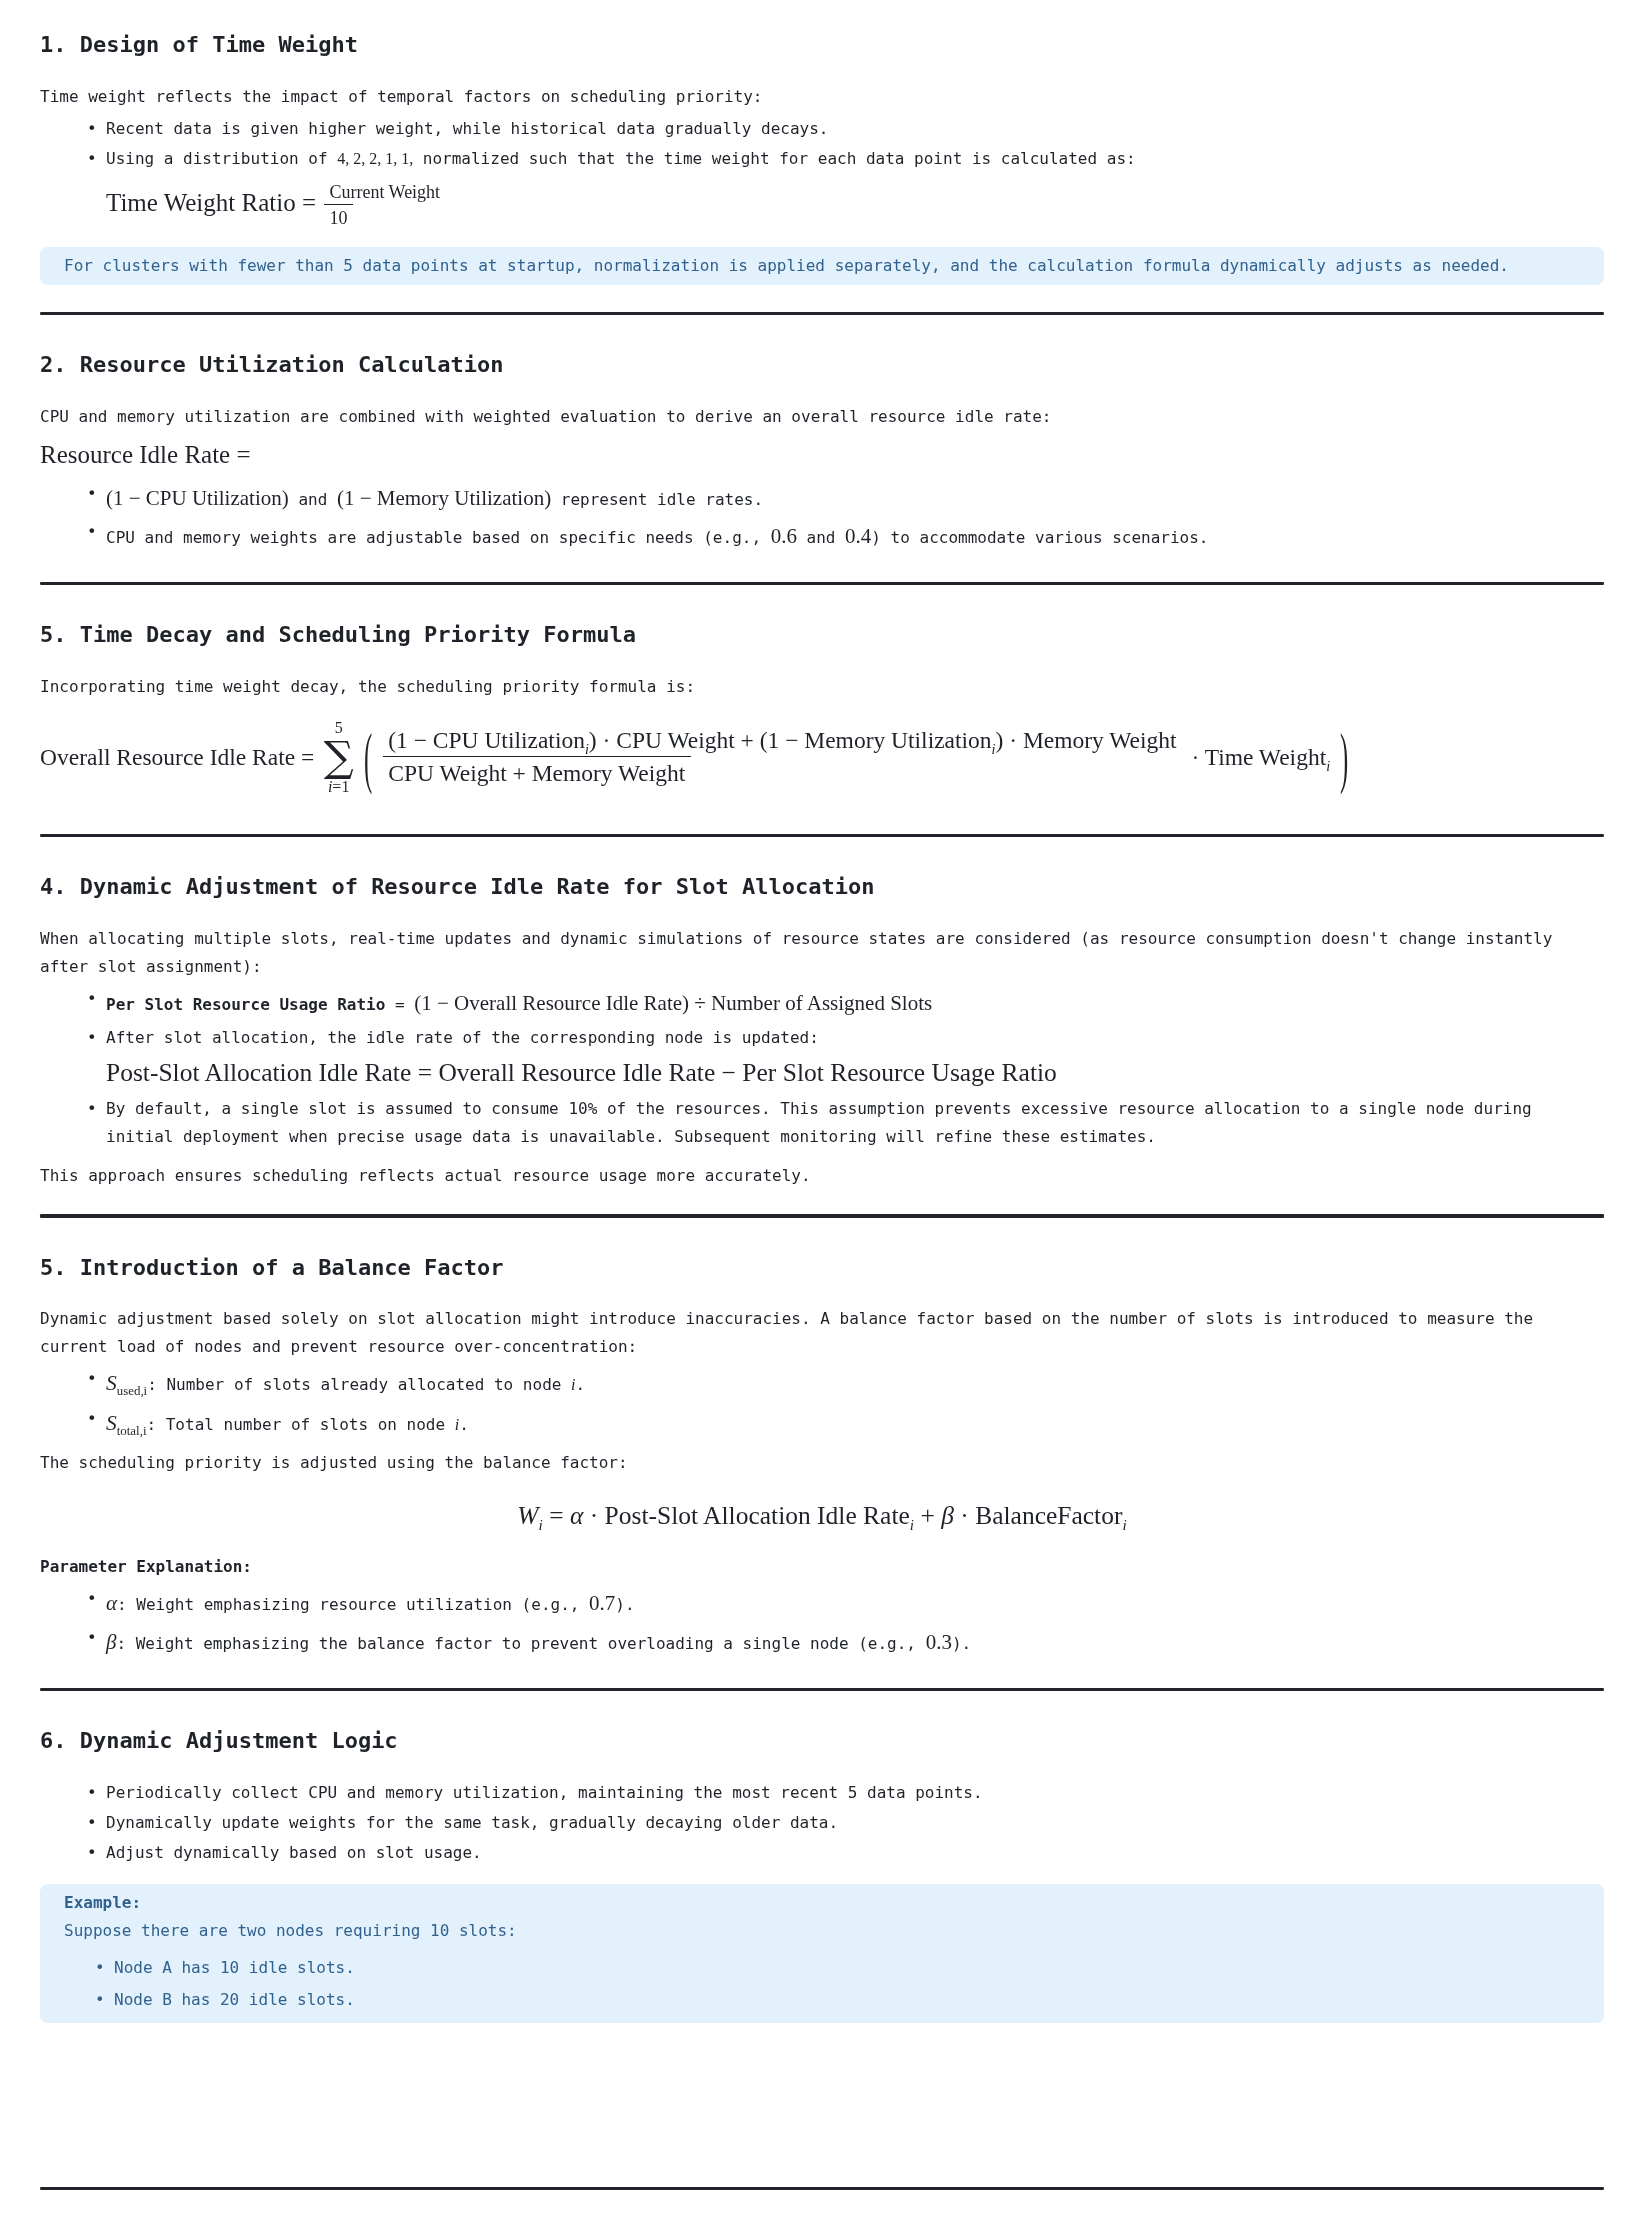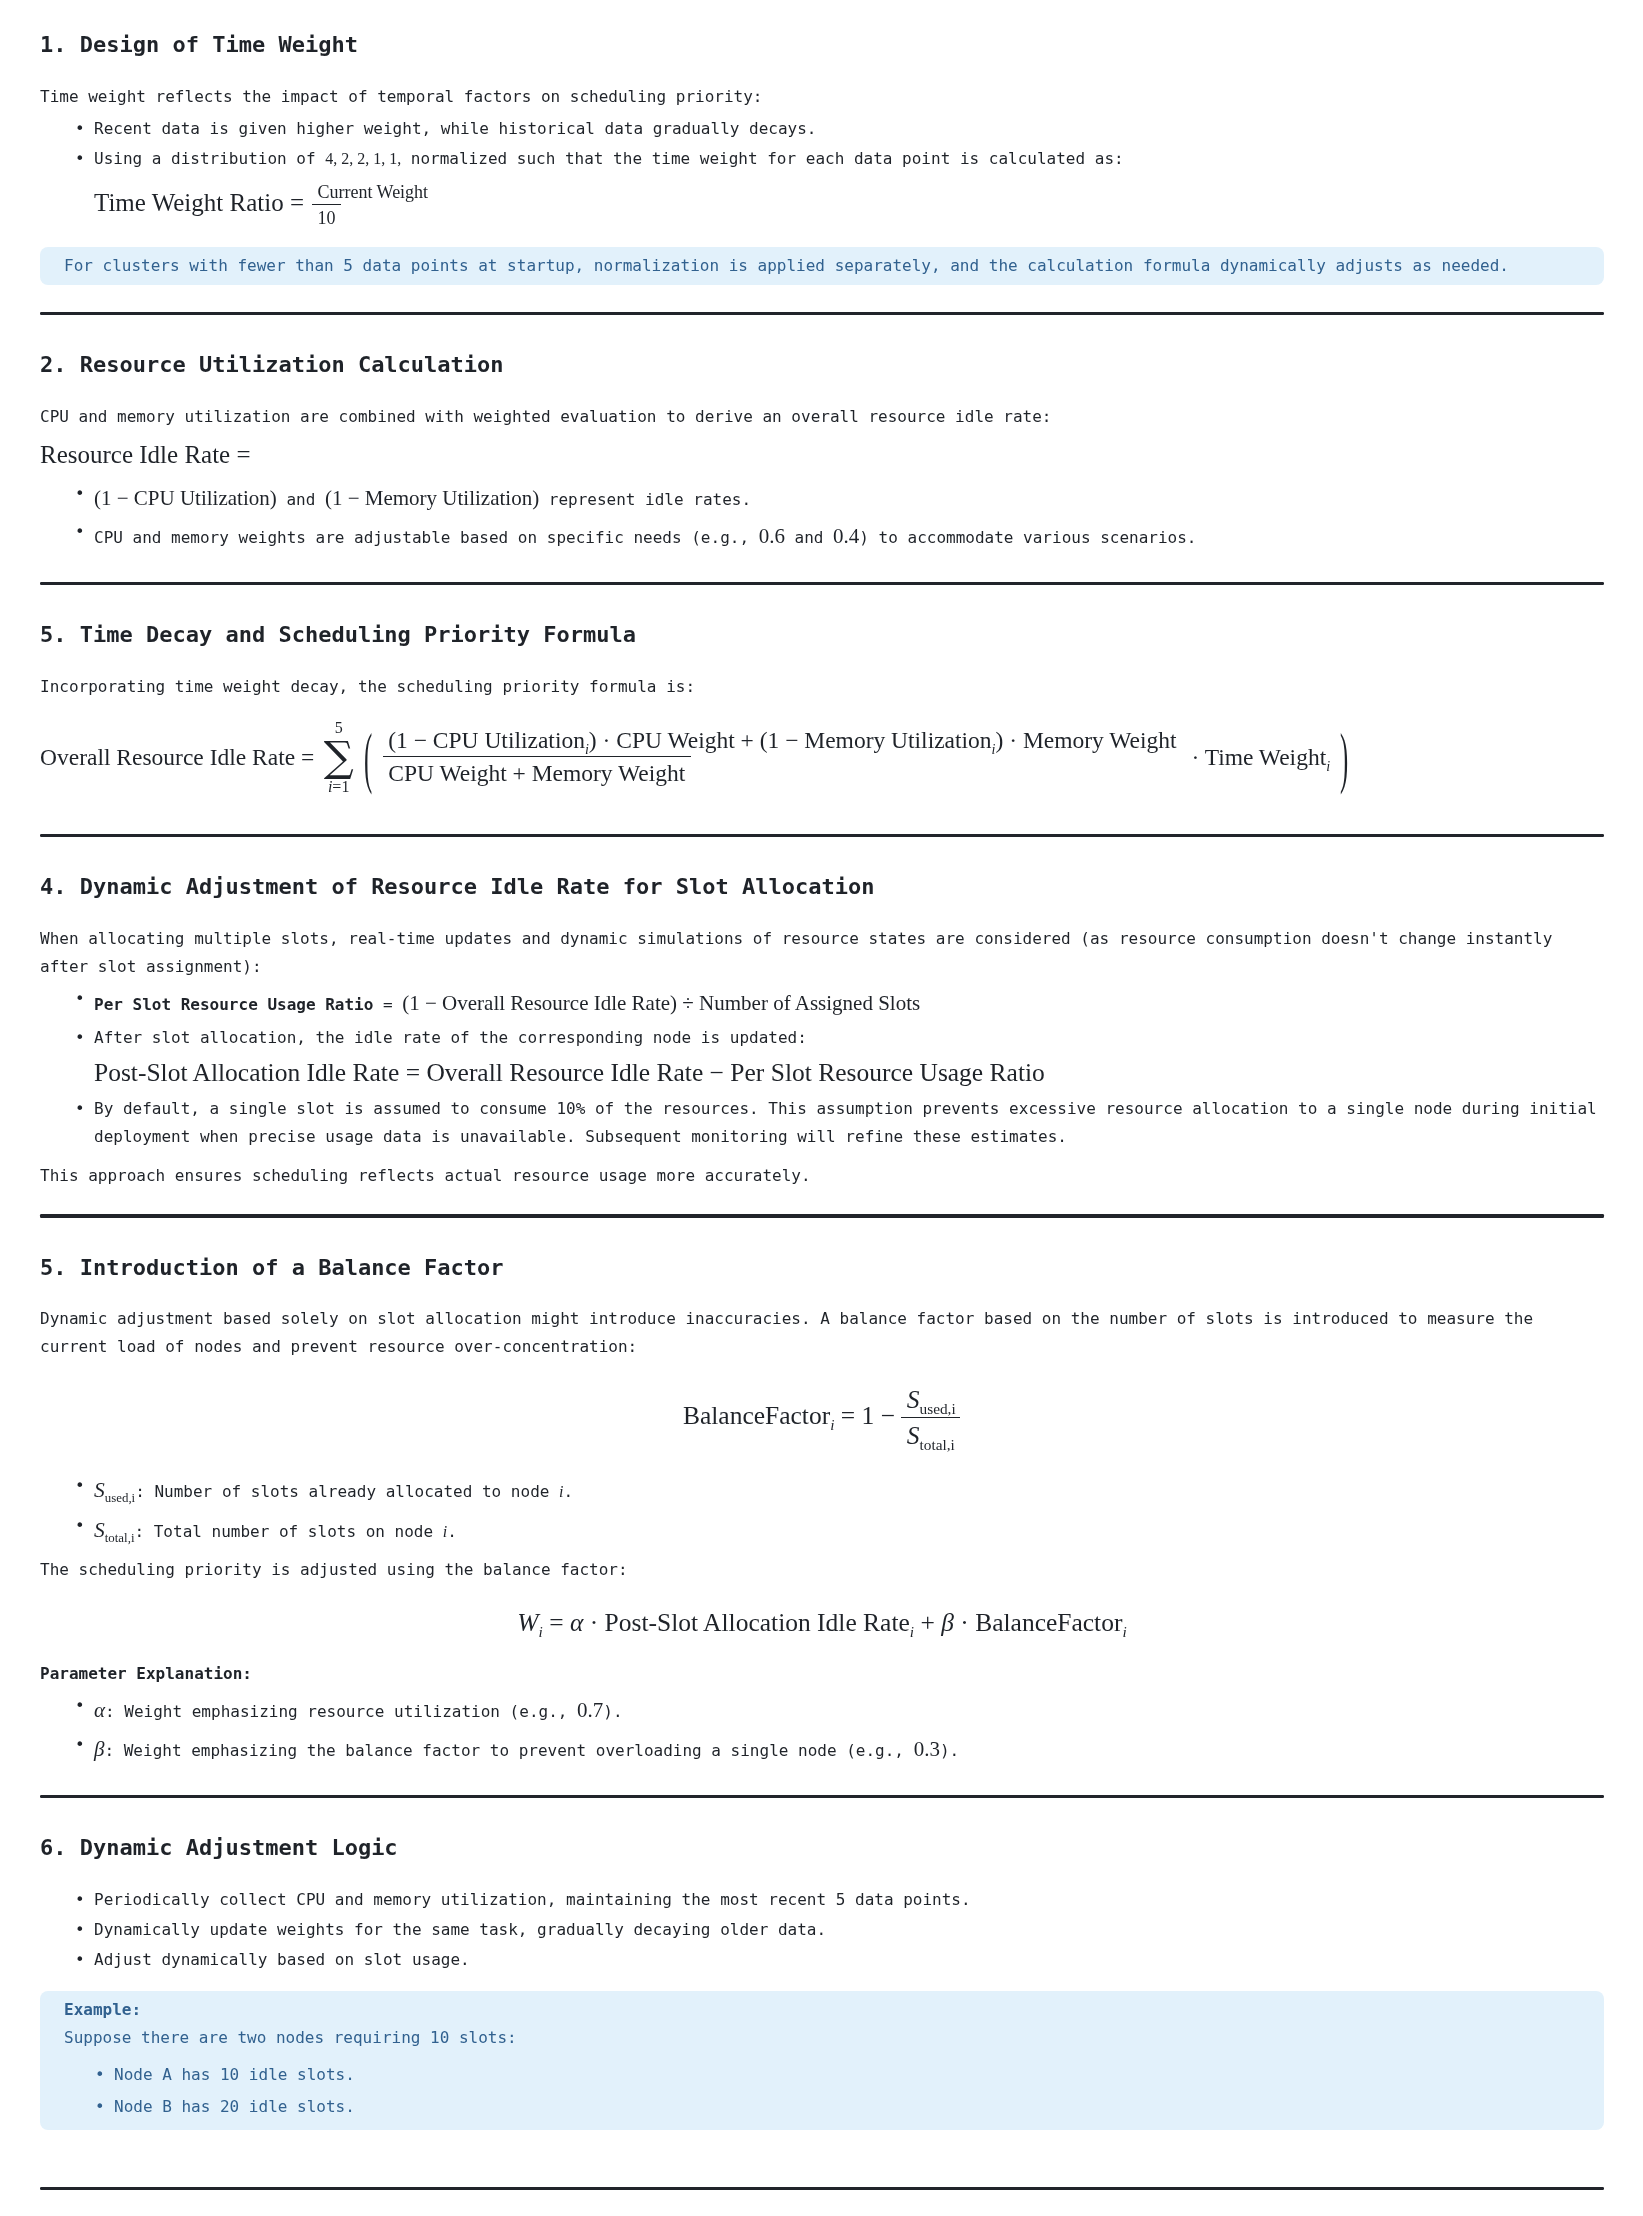--- a/index.html
+++ b/index.html
@@ -23,21 +23,21 @@
   section{margin:0;}
   h2{
     font-family:"DejaVu Sans Mono","Liberation Mono",monospace;
     font-size:22px;
     font-weight:bold;
     margin:0 0 23px 0;
     line-height:1.3;
   }
   p.body{margin:0 0 4px 0;line-height:1.75;}
   ul.list{list-style:none;margin:4px 0 6.7px 0;padding:0 0 0 31px;}
-  ul.list>li{position:relative;padding-left:23px;margin:2px 0;line-height:1.75;}
+  ul.list>li{position:relative;padding-left:23px;margin:2px 12px;line-height:1.75;}
   ul.list>li::before{content:"\2022";position:absolute;left:4px;top:0;}
   strong{font-weight:bold;}
   
   .math{font-family:"Liberation Serif","DejaVu Serif",serif;}
   .im{font-size:16px;}          
   .imx{font-size:21px;}         
   .it{font-style:italic;}
   sub{font-size:0.6em;line-height:0;}
   .disp{font-size:25px;margin:8px 0;line-height:1.3;white-space:nowrap;}
   .disp.center{text-align:center;}
@@ -151,26 +151,20 @@
     </li>
     <li><span>By default, a single slot is assumed to consume 10% of the resources. This assumption prevents excessive resource allocation to a single node during initial deployment when precise usage data is unavailable. Subsequent monitoring will refine these estimates.</span></li>
   </ul>
   <p class="body" style="margin-top:10.8px;">This approach ensures scheduling reflects actual resource usage more accurately.</p>
 </section>
 <hr class="rule">
 
 <section>
   <h2>5. Introduction of a Balance Factor</h2>
   <p class="body">Dynamic adjustment based solely on slot allocation might introduce inaccuracies. A balance factor based on the number of slots is introduced to measure the current load of nodes and prevent resource over-concentration:</p>
-  <div class="math disp center bigmath" style="margin:23px 0 20px 0;">
-    <span>BalanceFactor</span><sub class="it">i</sub><span> = 1 − </span><span class="frac">
-        <span class="num"><span class="it">S</span><sub>used,i</sub></span>
-        <span class="den"><span class="it">S</span><sub>total,i</sub></span>
-      </span>
-  </div>
   <ul class="list">
     <li>
       <span class="math slead"><span class="it">S</span><sub>used,i</sub></span><span>: Number of slots already allocated to node </span><span class="math im it">i</span><span>.</span>
     </li>
     <li>
       <span class="math slead"><span class="it">S</span><sub>total,i</sub></span><span>: Total number of slots on node </span><span class="math im it">i</span><span>.</span>
     </li>
   </ul>
   <p class="body">The scheduling priority is adjusted using the balance factor:</p>
   <div class="math disp center bigmath" style="margin:21.5px 0;">

